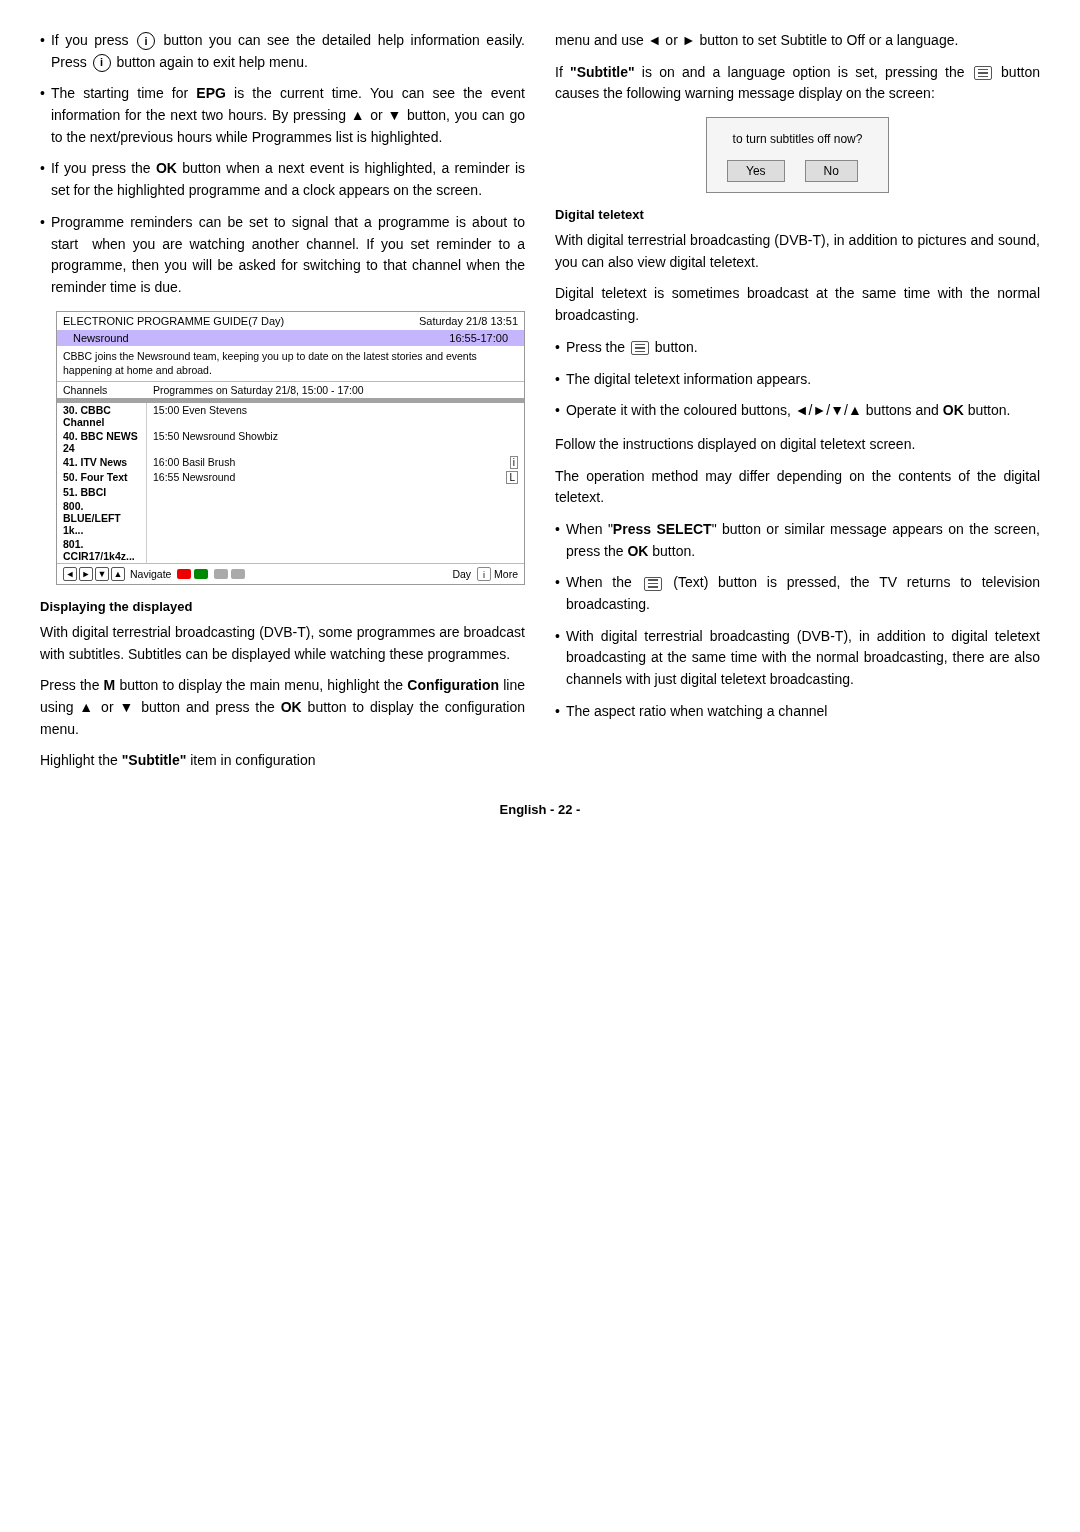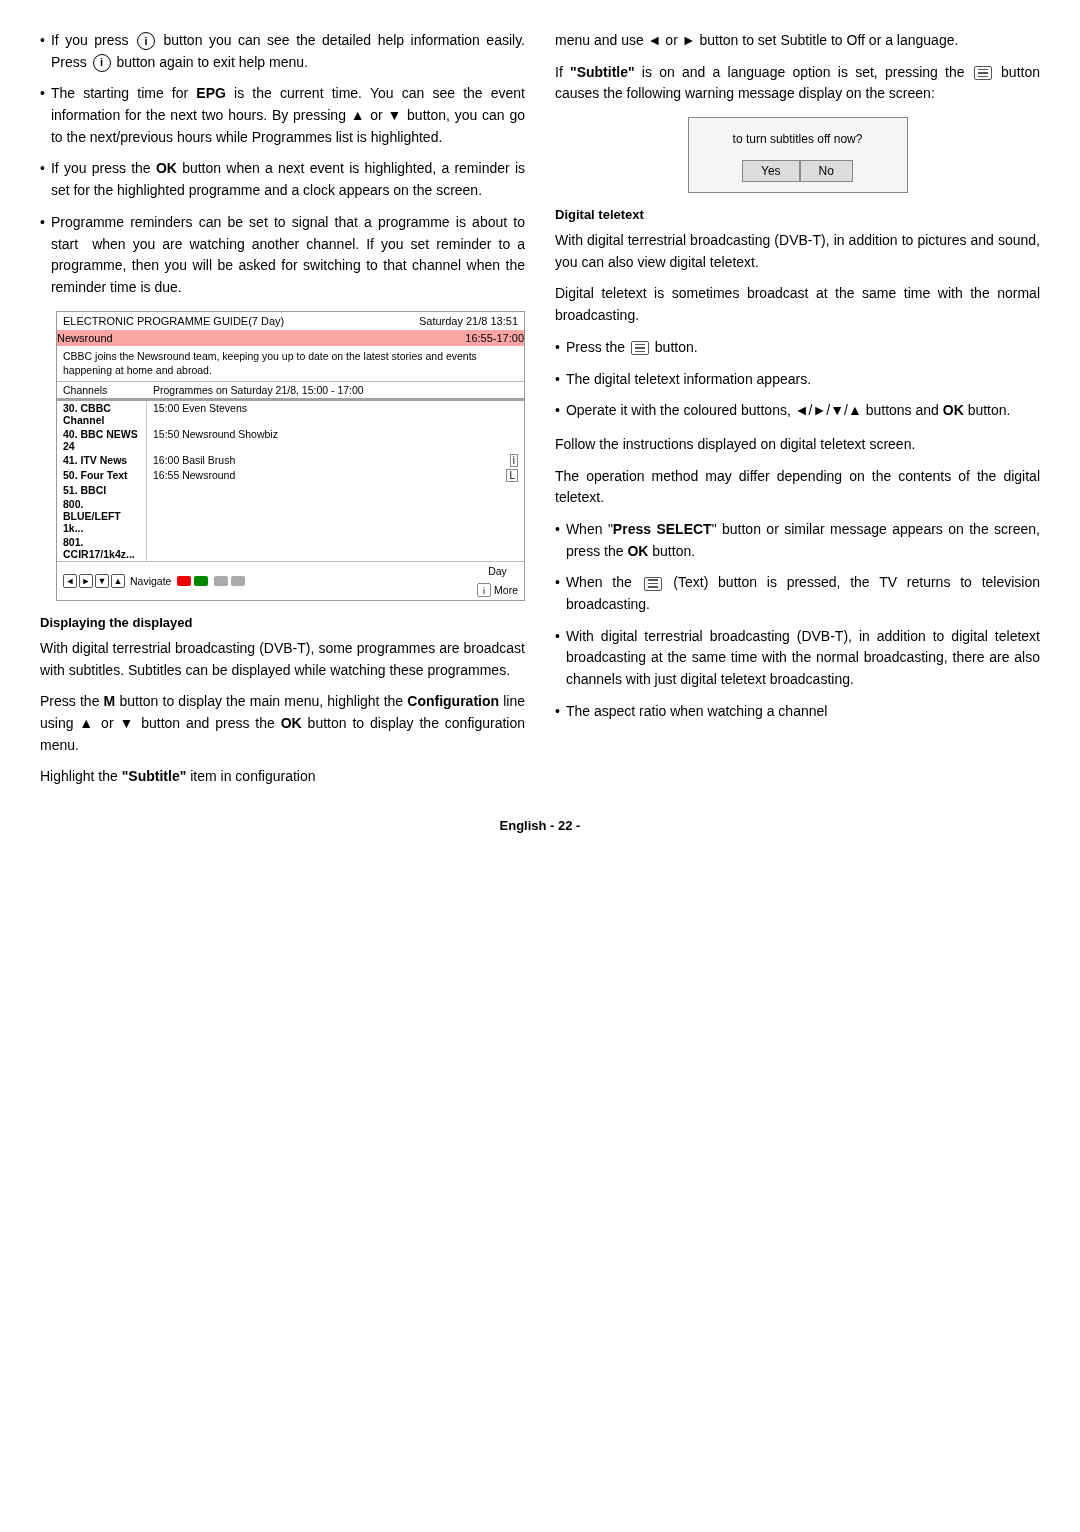--- a/index.html
+++ b/index.html
@@ -92,36 +92,36 @@
       margin: 12px 0 14px 16px;
       font-size: 11px;
     }
     .epg-header {
       display: flex;
       justify-content: space-between;
       padding: 3px 6px;
       font-size: 11px;
     }
     .epg-highlight-row {
-      background: #fca5a5;
+      background: #c4b5fd;
       display: flex;
       justify-content: space-between;
-      padding: 2px 0;
+      padding: 2px 16px;
     }
     .epg-desc {
       padding: 3px 6px;
       font-size: 10.5px;
       line-height: 1.4;
       border-bottom: 1px solid #bbb;
     }
     .epg-col-header {
       display: flex;
       padding: 2px 6px;
       font-size: 10.5px;
-      border-bottom: 3px solid #a3a3a3;
+      border-bottom: 5px solid #a3a3a3;
     }
     .epg-row {
       display: flex;
       min-height: 14px;
     }
     .epg-channel {
       width: 90px;
       padding: 1px 6px;
       font-size: 10.5px;
       border-right: 1px solid #ccc;
@@ -168,32 +168,31 @@
     .more-btn {
       display: inline-flex;
       align-items: center;
       gap: 3px;
       font-size: 10.5px;
     }
     
     .subtitle-dialog {
       border: 1px solid #888;
       margin: 12px auto;
-      width: 220px;
+      width: 183px;
       background: #f5f5f5;
     }
     .subtitle-dialog-text {
       padding: 14px 20px 8px 20px;
       font-size: 12px;
       text-align: center;
     }
     .subtitle-dialog-buttons {
       display: flex;
-      justify-content: center;
-      gap: 0;
+      gap: 20px;
       padding: 6px 20px 10px 20px;
     }
     .dialog-btn {
       border: 1px solid #888;
       background: #ddd;
       padding: 3px 18px;
       font-size: 12px;
       cursor: pointer;
     }
     .footer-page {
@@ -292,21 +291,21 @@
           <span style="margin-left:3px;">Navigate</span>
           <div class="epg-color-btns" style="margin-left:4px;">
             <div class="color-btn" style="background:#e00;"></div>
             <div class="color-btn" style="background:#080;"></div>
           </div>
           <div style="margin-left:4px;" class="epg-color-btns">
             <div class="color-btn" style="background:#aaa;"></div>
             <div class="color-btn" style="background:#aaa;"></div>
           </div>
         </div>
-        <div style="display:flex;align-items:center;gap:6px;flex-direction:column;">
+        <div style="display:flex;align-items:center;gap:6px;">
           <span>Day</span>
           <span class="more-btn">
             <span style="display:inline-block;width:14px;height:14px;border:1px solid #888;border-radius:2px;text-align:center;line-height:14px;font-size:9px;">i</span>
             <span>More</span>
           </span>
         </div>
       </div>
     </div>
 
     <div class="section-title">Displaying the displayed</div>

